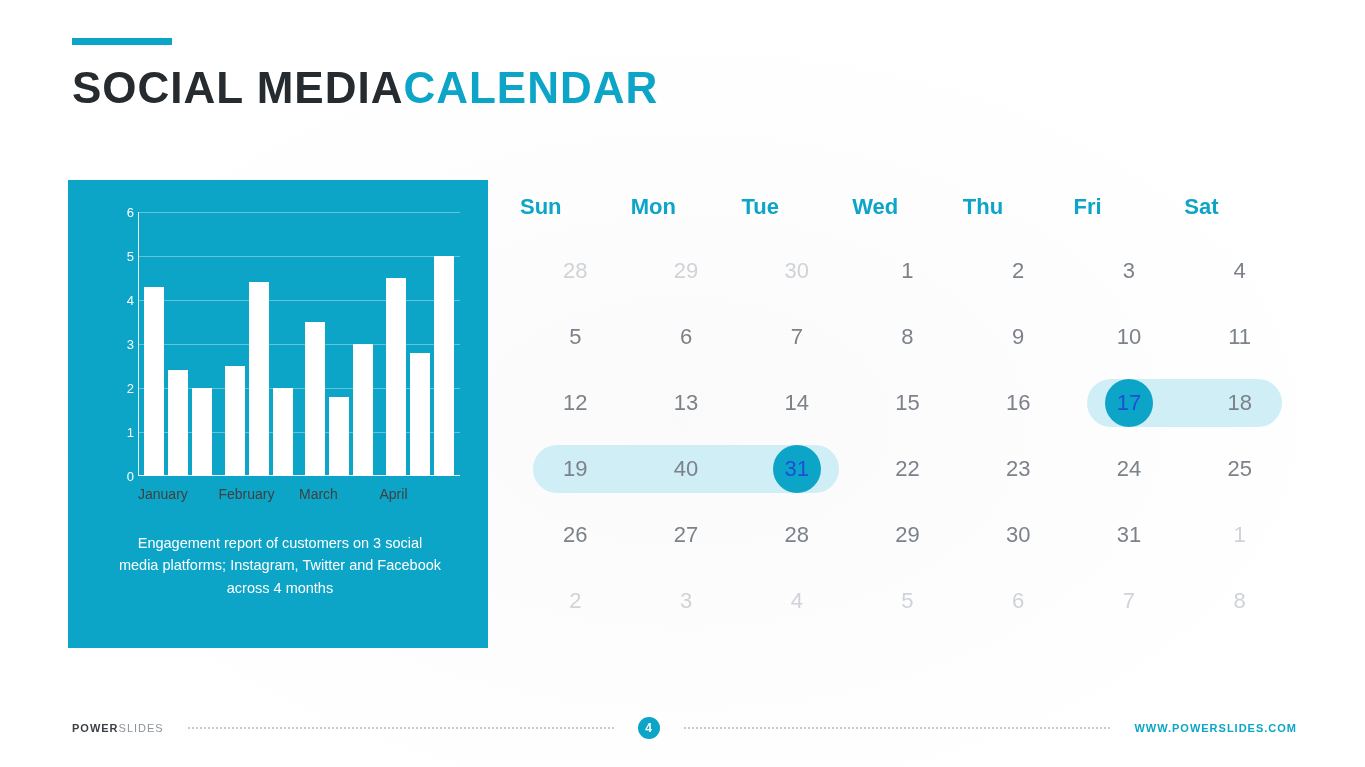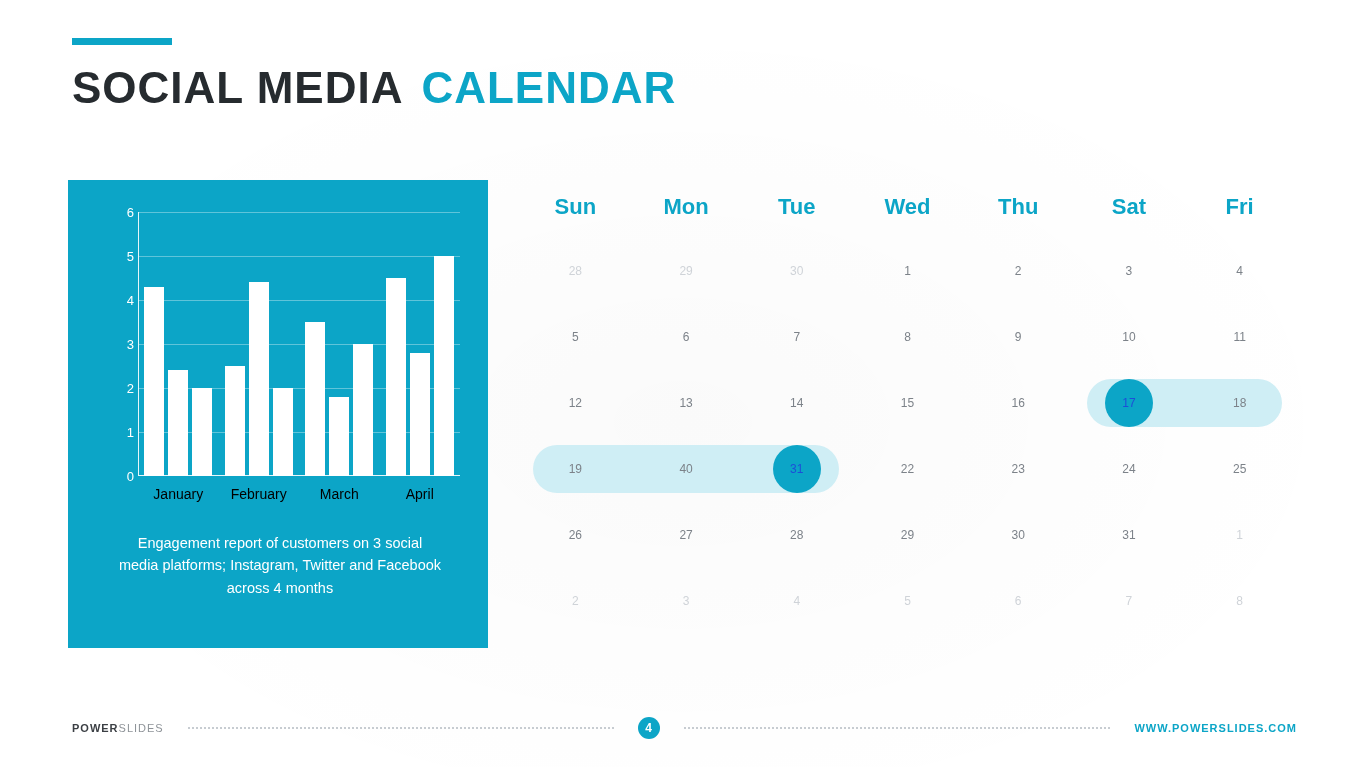--- a/index.html
+++ b/index.html
@@ -21,21 +21,21 @@
   .glow{
     position:absolute;left:50%;top:55%;transform:translate(-50%,-50%);
     width:1500px;height:900px;
     background:radial-gradient(ellipse at center,rgba(0,0,0,0.02) 0%,rgba(0,0,0,0) 65%);
     pointer-events:none;
   }
 
   
   .title-wrap{position:absolute;left:72px;top:38px}
   .title-bar{width:100px;height:7px;background:var(--accent);margin-bottom:18px}
-  .title{font-size:44px;font-weight:700;letter-spacing:1px;color:var(--heading);display:flex;gap:18px}
+  .title{font-size:44px;font-weight:700;letter-spacing:1px;color:var(--heading);display:flex;}
   .title .c2{color:var(--accent);font-weight:600}
 
   
   .stage{position:absolute;left:68px;top:180px;right:60px;display:flex;gap:0}
   .panel{
     background:var(--accent);
     width:420px;height:468px;
     color:#fff;
     padding:28px 28px 22px 32px;
     position:relative;
@@ -45,28 +45,28 @@
   
   .chart{position:relative;height:290px;margin-left:14px;margin-top:4px}
   .y-axis{position:absolute;left:0;top:0;bottom:26px;width:20px}
   .y-tick{position:absolute;left:0;width:20px;text-align:right;font-size:13px;color:#fff;transform:translateY(-50%)}
   .grid{position:absolute;left:24px;right:0;top:0;bottom:26px;border-left:1px solid rgba(255,255,255,.9);border-bottom:1px solid rgba(255,255,255,.9)}
   .gridline{position:absolute;left:0;right:0;height:0;border-top:1px solid rgba(255,255,255,.35)}
   .bars{position:absolute;left:24px;right:0;bottom:26px;top:0;display:flex}
   .group{flex:1;display:flex;align-items:flex-end;justify-content:center;gap:4px}
   .bar{width:20px;background:#fff}
   .x-labels{position:absolute;left:24px;right:0;bottom:0;display:flex}
-  .x-label{flex:1;text-align:center;font-size:14px;color:#000000}
+  .x-label{flex:1;font-size:14px;color:#404040}
   .caption{margin-top:30px;padding:0 18px;text-align:center;font-size:14.5px;line-height:1.55;color:#fff}
 
   
   .dow-row,.week{display:grid;grid-template-columns:repeat(7,1fr);gap:0}
-  .dow{color:var(--accent);font-weight:700;font-size:22px;text-align:center;padding:6px 0 18px}
+  .dow{color:var(--accent);font-weight:700;font-size:22px;padding:6px 0 18px}
   .week{position:relative;height:66px}
-  .day{display:flex;align-items:center;justify-content:center;font-size:12px;color:#7c8289;position:relative;z-index:2}
+  .day{display:flex;align-items:center;justify-content:center;font-size:22px;color:#7c8289;position:relative;z-index:2}
   .day.out{color:#cfd3d8}
   .day.sel{color:#1d4ed8}
   .pill{
     position:absolute;top:50%;transform:translateY(-50%);
     height:48px;border-radius:999px;background:var(--pale);z-index:1;
   }
   .dot{
     position:absolute;width:48px;height:48px;border-radius:50%;
     background:var(--accent);top:50%;transform:translate(-50%,-50%);z-index:2;
   }
@@ -145,22 +145,22 @@
     <p class="caption">Engagement report of customers on 3 social media platforms; Instagram, Twitter and Facebook across 4 months</p>
   </div>
 
   <div class="calendar">
     <div class="dow-row" id="dow">
         <div class="dow">Sun</div>
         <div class="dow">Mon</div>
         <div class="dow">Tue</div>
         <div class="dow">Wed</div>
         <div class="dow">Thu</div>
+        <div class="dow">Fri</div>
         <div class="dow">Sat</div>
-        <div class="dow">Fri</div>
       </div>
     <div id="weeks">
         <div class="week">
           <div class="day out">28</div>
           <div class="day out">29</div>
           <div class="day out">30</div>
           <div class="day">1</div>
           <div class="day">2</div>
           <div class="day">3</div>
           <div class="day">4</div>

